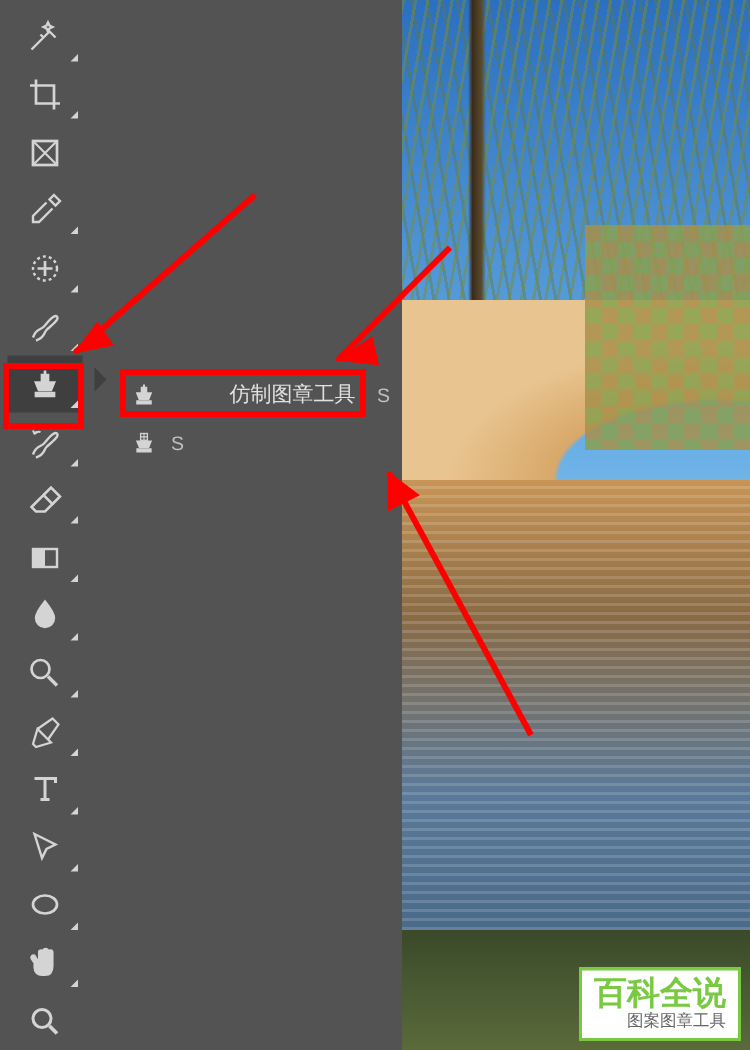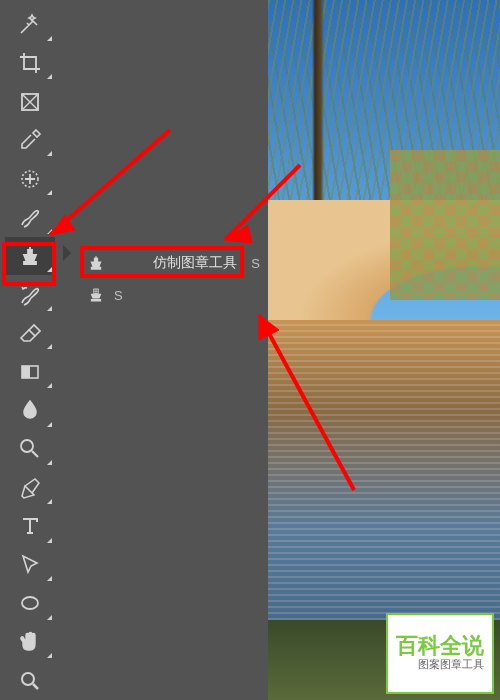--- a/index.html
+++ b/index.html
@@ -146,21 +146,21 @@
   pointer-events: none;
 }
 .arrow line, .arrow polygon { stroke: #ff0000; fill: #ff0000; }
 
 .watermark {
   position: absolute;
   right: 6px;
   bottom: 6px;
   background: #fff;
   border: 2px solid #7ac943;
-  padding: 20px 8px;
+  padding: 4px 8px;
   display: flex;
   flex-direction: column;
   align-items: flex-end;
 }
 .watermark .wm-main {
   color: #7ac943;
   font-size: 22px;
   font-weight: bold;
   line-height: 1;
 }

